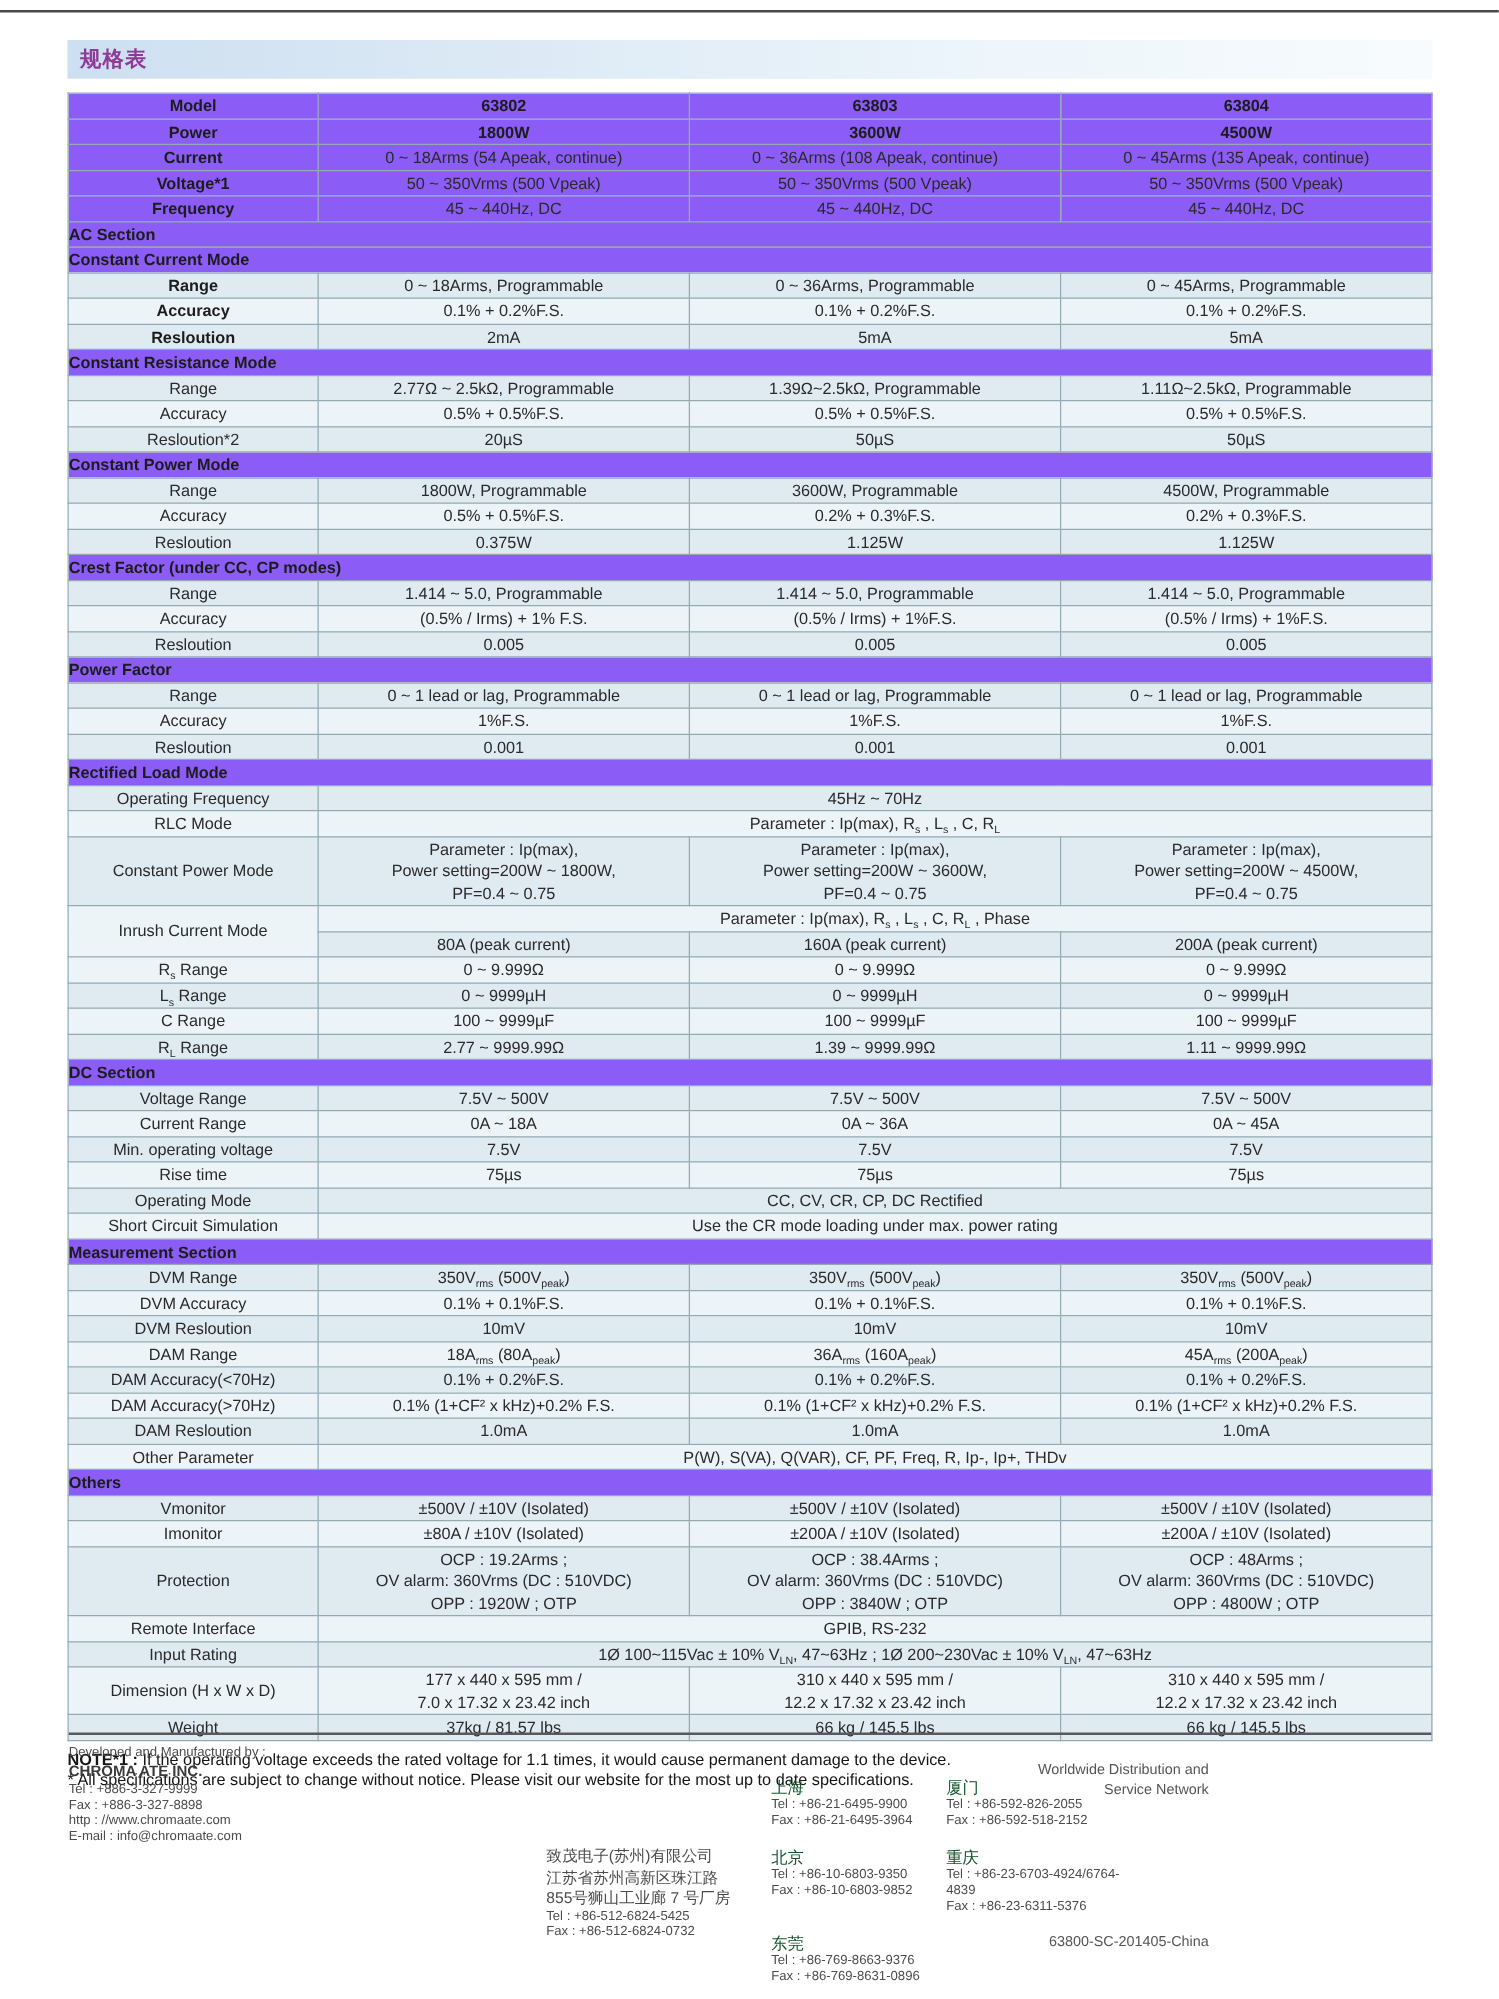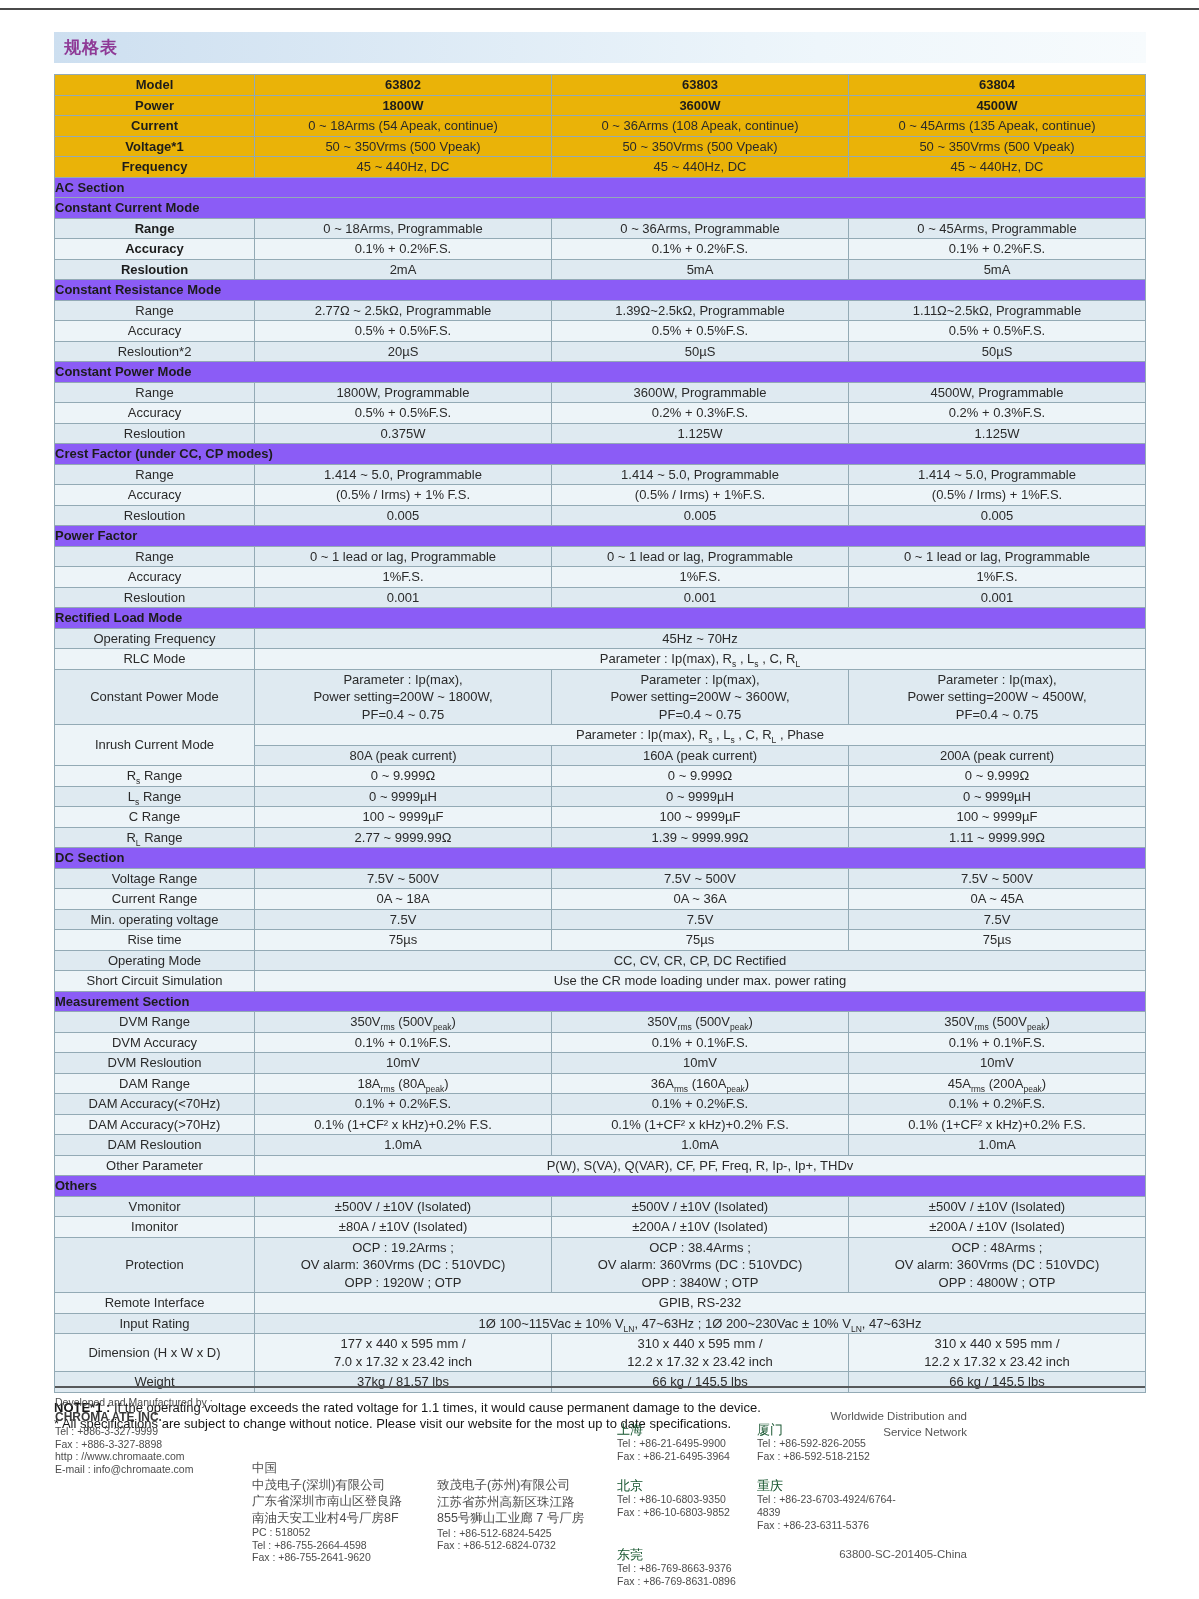--- a/index.html
+++ b/index.html
@@ -8,21 +8,21 @@
   .topline{position:absolute;top:8px;left:0;width:1199px;height:2px;background:#4a4a4a;}
   .content{position:absolute;left:54px;top:32px;width:1092px;}
   .titlebar{height:31px;background:linear-gradient(to right,#cddff0,#eef6fb 70%,#f7fbfd);
             display:flex;align-items:center;padding-left:10px;box-sizing:border-box;margin-bottom:11px;}
   .titlebar .t{font-size:17px;font-weight:bold;color:#8e3a96;letter-spacing:1px;}
   table.spec{width:100%;border-collapse:collapse;table-layout:fixed;}
   table.spec td{border:1px solid #93aab5;font-size:13px;line-height:17.5px;padding:1px 8px;
                 text-align:center;vertical-align:middle;}
   table.spec{border:1px solid #78909b;}
   td.lbl{text-align:left;padding-left:10px;}
-  tr.top td{background:#eab308;}
+  tr.top td{background:#8b5cf6;}
   tr.top td.lbl{font-weight:bold;color:#1c1c1c;}
   tr.top td.vb{font-weight:bold;color:#1c1c1c;}
   tr.sec td{background:#8b5cf6;font-weight:bold;text-align:left;padding-left:0;color:#1c1c1c;}
   td.dark{background:#dfeaf1;}
   td.light{background:#edf4f8;}
   td.b{font-weight:bold;color:#1c1c1c;}
   sub{font-size:8.5px;line-height:0;}
   .notes{margin-top:7px;font-size:13px;line-height:16.5px;color:#161616;}
   .notes b{font-weight:bold;}
   .footer{position:absolute;left:0;top:1386px;width:1021px;height:213px;color:#4c4c4c;}
@@ -386,33 +386,20 @@
     <div class="fb-en">Developed and Manufactured by :</div>
     <div class="fb-company">CHROMA ATE INC.</div>
     <div class="enline">
         <div>Tel : +886-3-327-9999</div>
         <div>Fax : +886-3-327-8898</div>
         <div>http : //www.chromaate.com</div>
         <div>E-mail : info@chromaate.com</div>
       </div>
   </div>
 
-  <div class="fblock" style="left:252px;top:74px;">
-    <div class="cnline">
-        <div>中国</div>
-        <div>中茂电子(深圳)有限公司</div>
-        <div>广东省深圳市南山区登良路</div>
-        <div>南油天安工业村4号厂房8F</div>
-      </div>
-    <div class="enline">
-        <div>PC : 518052</div>
-        <div>Tel : +86-755-2664-4598</div>
-        <div>Fax : +86-755-2641-9620</div>
-      </div>
-  </div>
 
   <div class="fblock" style="left:437px;top:91px;">
     <div class="cnline">
         <div>致茂电子(苏州)有限公司</div>
         <div>江苏省苏州高新区珠江路</div>
         <div>855号狮山工业廊 7 号厂房</div>
       </div>
     <div class="enline">
         <div>Tel : +86-512-6824-5425</div>
         <div>Fax : +86-512-6824-0732</div>

